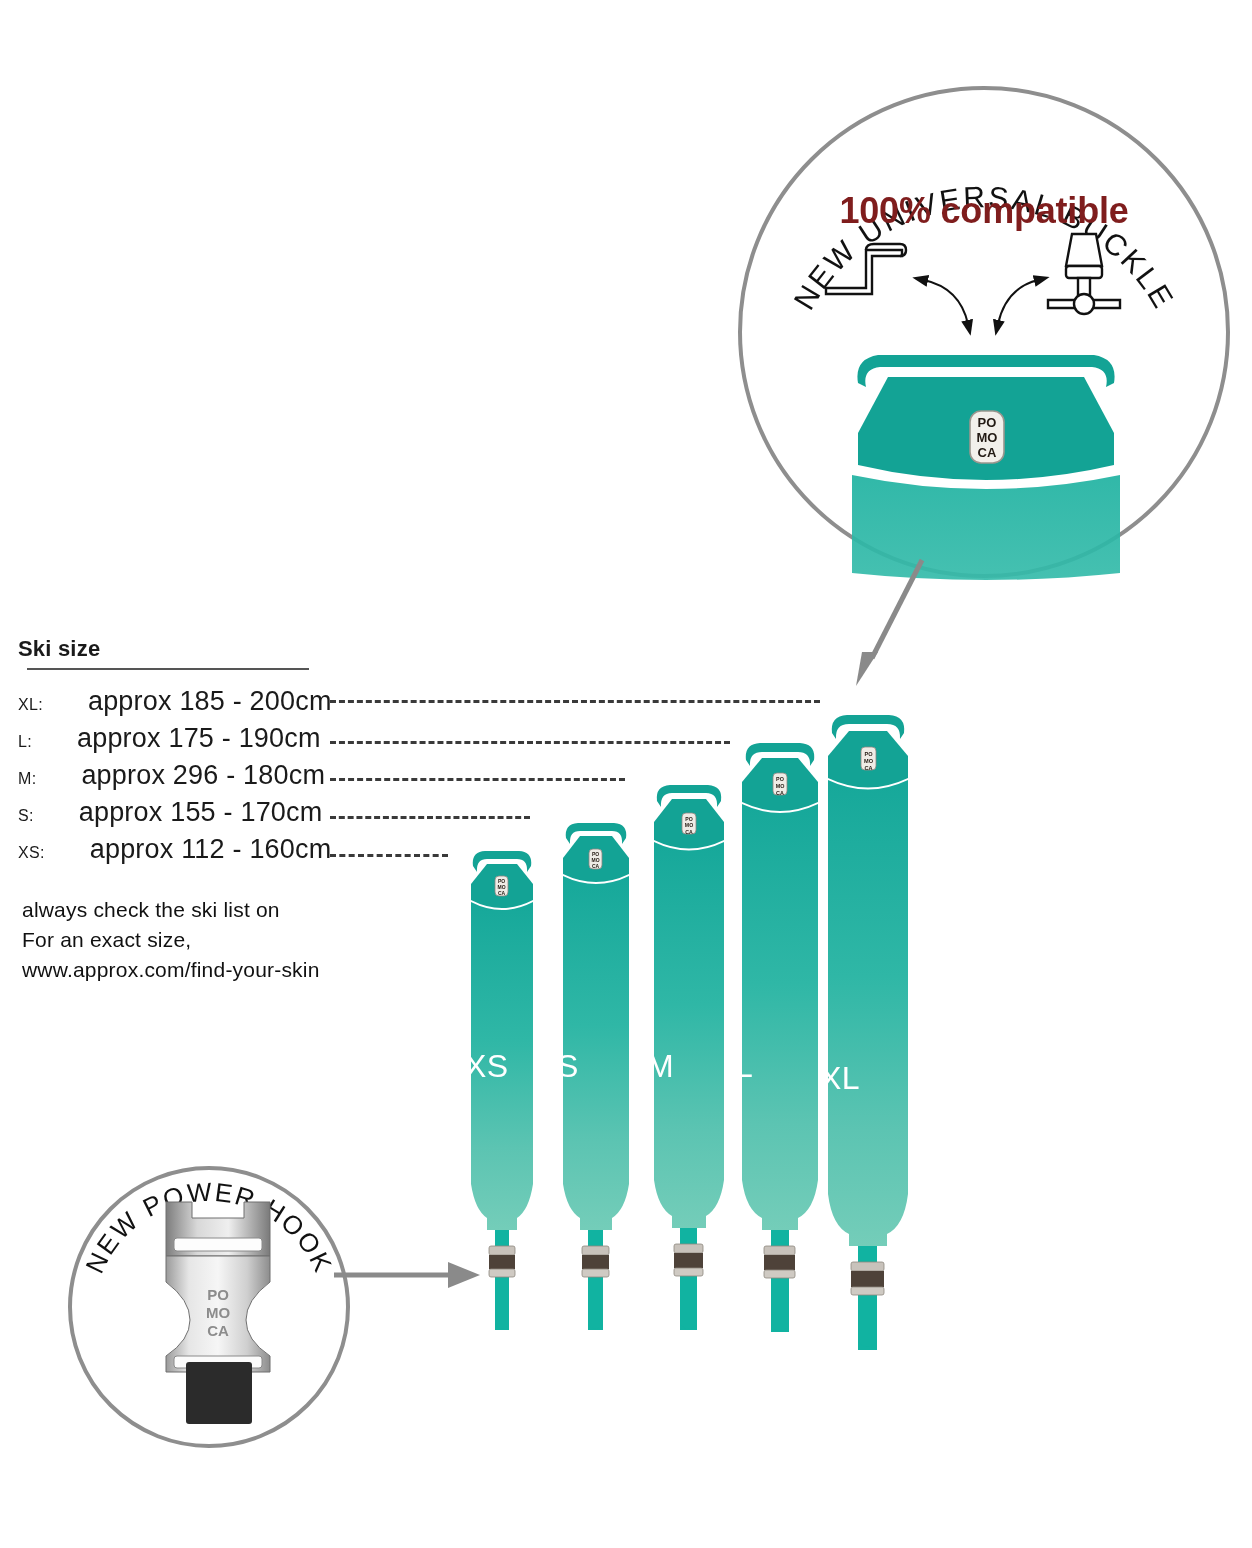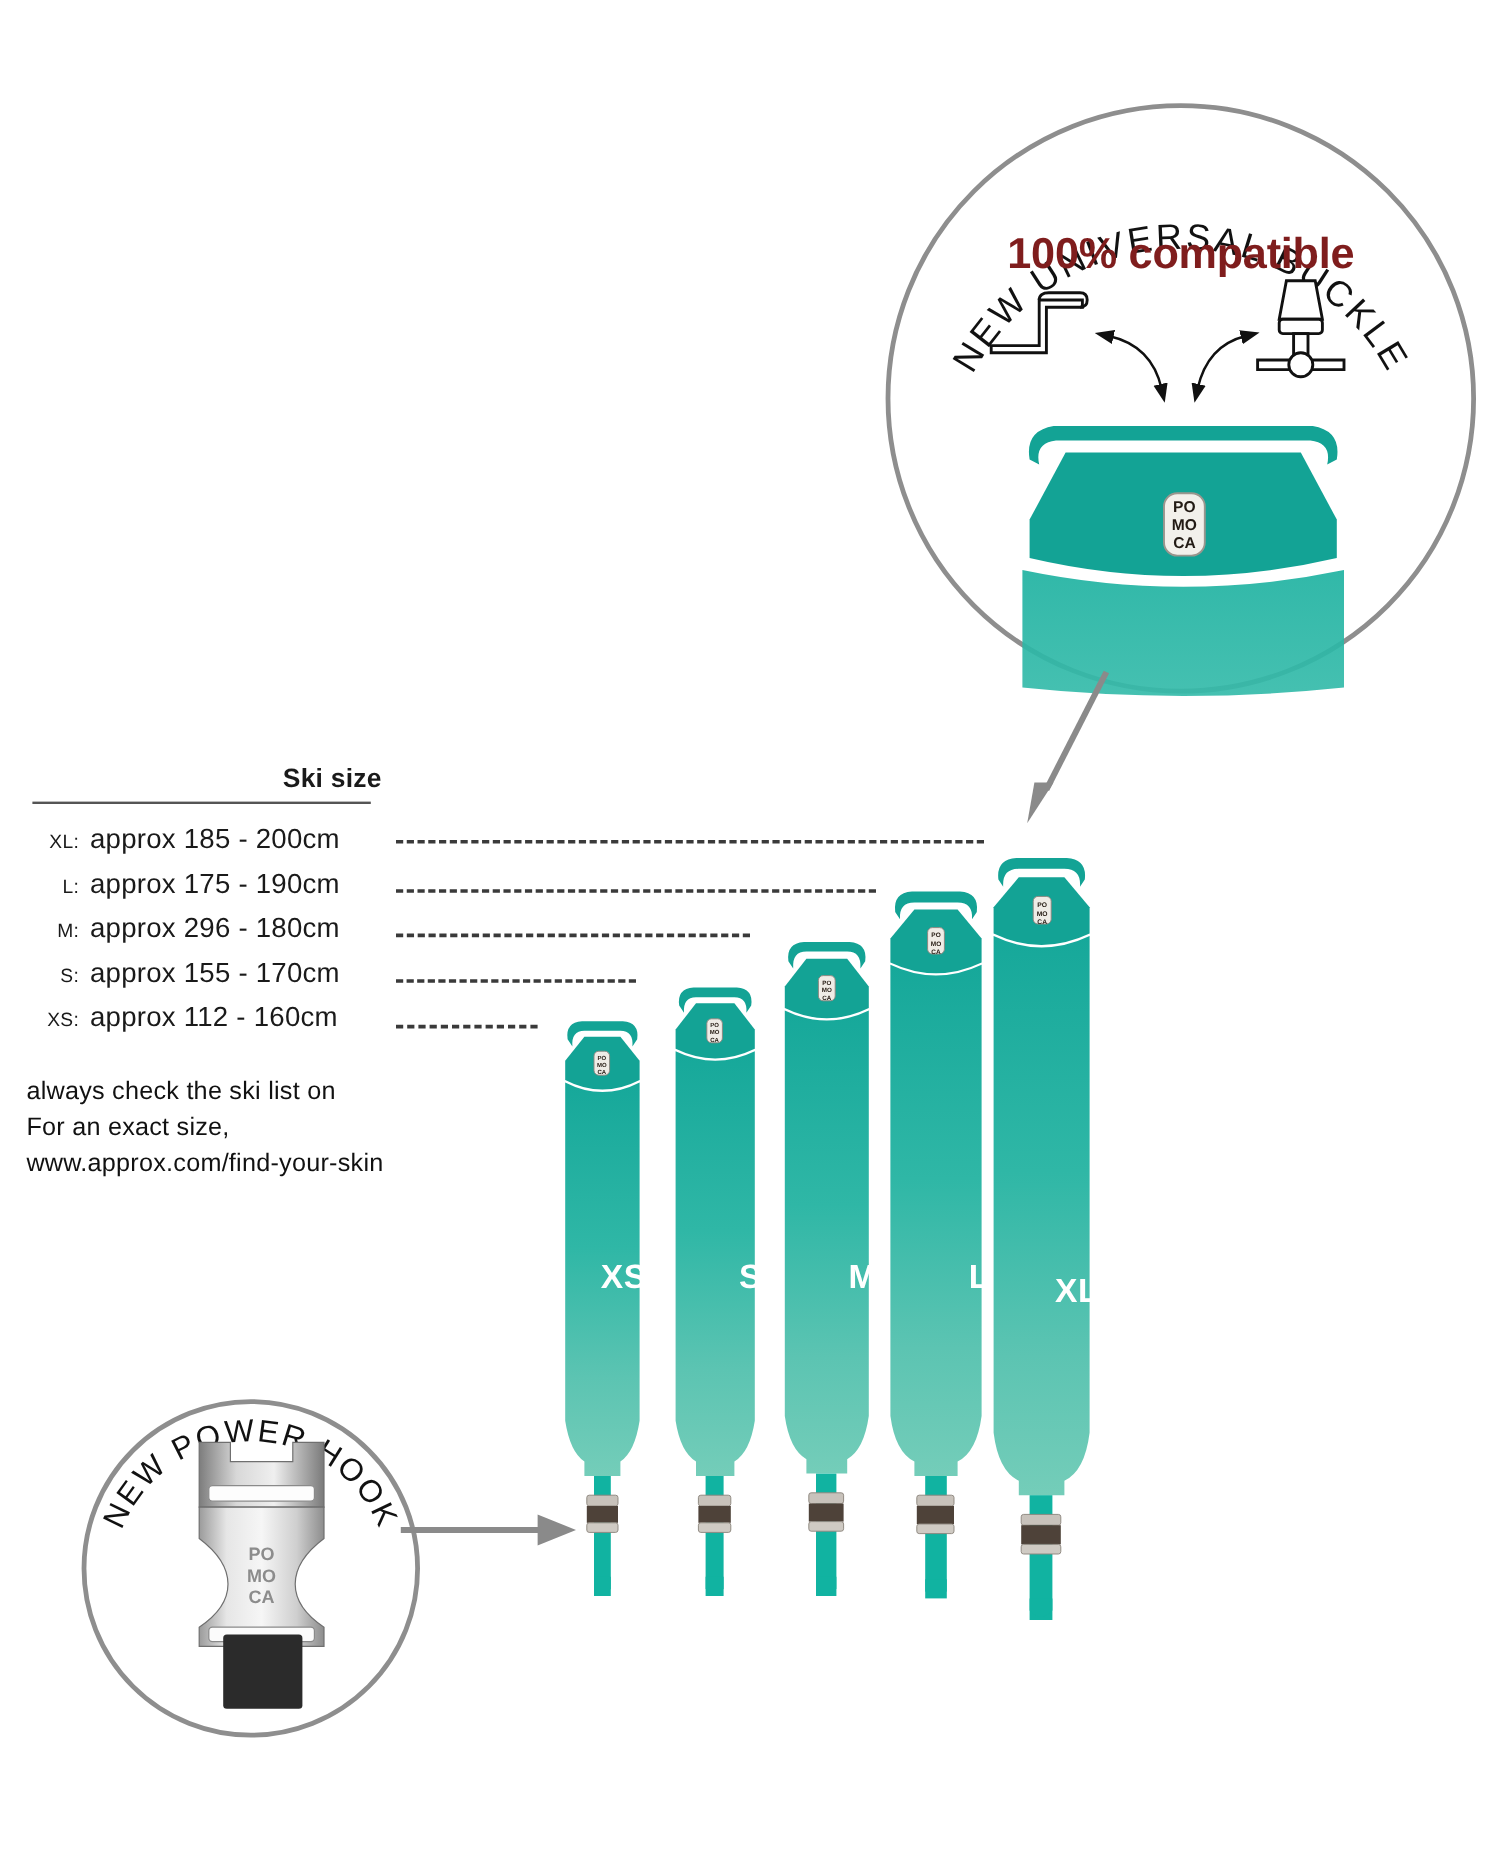--- a/index.html
+++ b/index.html
@@ -42,56 +42,56 @@
 
   
   #big-buckle{left:830px;top:325px;width:312px;height:255px;}
 
   
   #arrow-buckle{left:800px;top:540px;width:200px;height:160px;}
 
   
   #size-table{left:18px;top:636px;width:300px;}
   #size-title{
-    font-size:22px;font-weight:bold;text-align:right;
+    font-size:22px;font-weight:bold;text-align:left;
     padding-bottom:6px;letter-spacing:0.2px;
   }
   #size-rule{height:2px;background:#555;width:282px;margin:0 auto 16px auto;}
   .size-row{
     display:flex;align-items:baseline;
     height:37px;
     font-size:23px;
     white-space:nowrap;
   }
   .size-key{
     width:48px;text-align:right;padding-right:9px;
     font-size:16px;letter-spacing:0.3px;
   }
-  .size-desc{font-size:23px;letter-spacing:0.2px;}
+  .size-desc{font-size:27px;letter-spacing:0.2px;margin-left:36px;}
 
   #size-note{
     left:22px;top:895px;width:400px;
     font-size:21px;line-height:30px;letter-spacing:0.2px;
     color:#111;
   }
   #size-note div{white-space:nowrap;}
 
   
   .dash-line{
     height:0;border-top:3px dashed #3a3a3a;
     position:absolute;
   }
 
   
   .skin{position:absolute;}
   .skin svg{display:block;overflow:visible;}
   .skin-label{
     position:absolute;
-    width:100%;text-align:right;
-    font-size:28px;font-weight:bold;color:#ffffff;
+    width:100%;text-align:left;
+    font-size:32px;font-weight:normal;color:#ffffff;
     letter-spacing:0.5px;
     pointer-events:none;
   }
 
   
   #hook-circle{
     left:68px;top:1166px;width:282px;height:282px;
     border-radius:50%;
     border:4px solid #8e8e8e;
     background:#ffffff;

